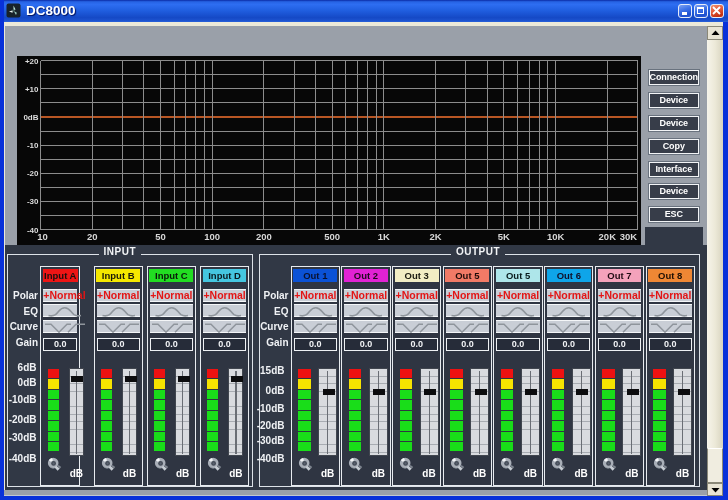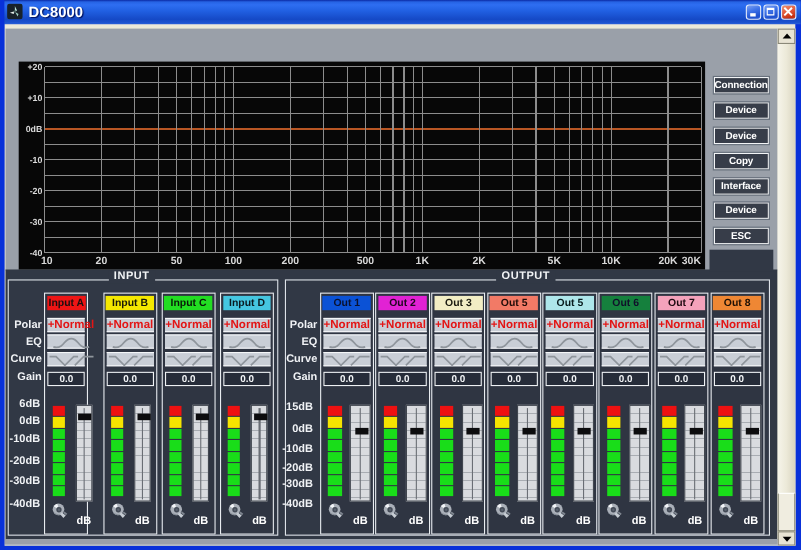--- a/index.html
+++ b/index.html
@@ -540,21 +540,21 @@
           <path d="M2.6,9.5 A5.3,5.3 0 0 0 11.5,10.5 A7,7 0 0 1 2.6,9.5 Z" fill="#868d97"></path>
           <path d="M2.9,4.2 A5.3,5.3 0 0 1 6.0,1.9 L7.0,4.6 A2.9,2.9 0 0 0 5.2,5.9 Z" fill="#f2f4f7"></path>
           <circle cx="7.6" cy="7.4" r="2.4" fill="#434a56"></circle>
           <circle cx="7.6" cy="7.4" r="1.1" fill="#5b6370"></circle>
           <path d="M10.2,9.8 L13.8,12.6 L11.6,14.8 L8.6,11.4 Z" fill="#c6ccd3"></path>
           <path d="M12.6,8.9 L15.2,11.0 L14.0,12.4 L11.4,10.2 Z" fill="#7e858f"></path>
         </svg></div>
 <div class="dbl" style="left:24.5px;width:23px">dB</div>
 </div>
 <div class="ch" style="left:544.1px;width:49.4px">
-<div class="hdr" style="background:#15803d;color:#10102a">Out 6</div>
+<div class="hdr" style="background:#0ea5e9;color:#10102a">Out 6</div>
 <div class="cell norm">+Normal</div>
 <div class="cell eqc">
         <svg width="44" height="13" viewBox="0 0 44 13">
           <path d="M5.5,10.4 C8.5,11.3 10,11.2 12.5,9.6 C16,7 17,2.8 21.8,2.8 C26.6,2.8 27.6,7.2 31,9.6 C33.4,11.2 35,11.3 38,10.4" fill="none" stroke="#8f959c" stroke-width="1.6"></path>
         </svg>
       </div>
 <div class="cell cvc">
         <svg width="44" height="13" viewBox="0 0 44 13">
           <path d="M2,3.2 H8 L16,11.2 L24,3.2 H28" fill="none" stroke="#8f959c" stroke-width="1.5"></path>
           <path d="M25,11.2 L33,3.2 H42" fill="none" stroke="#8f959c" stroke-width="1.5"></path>

